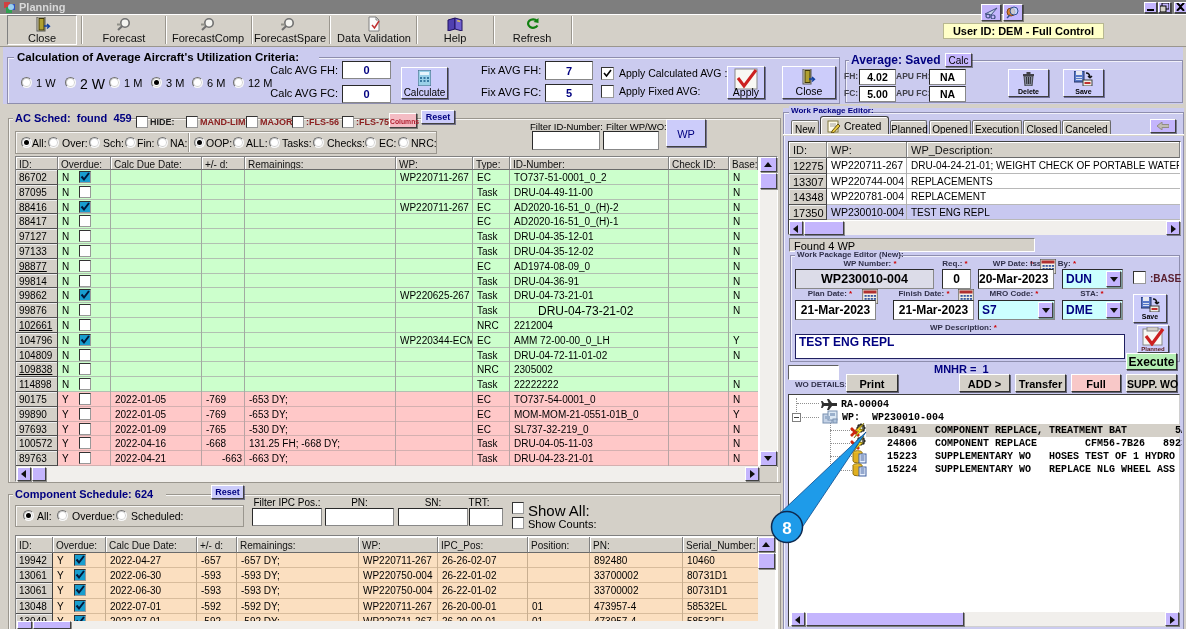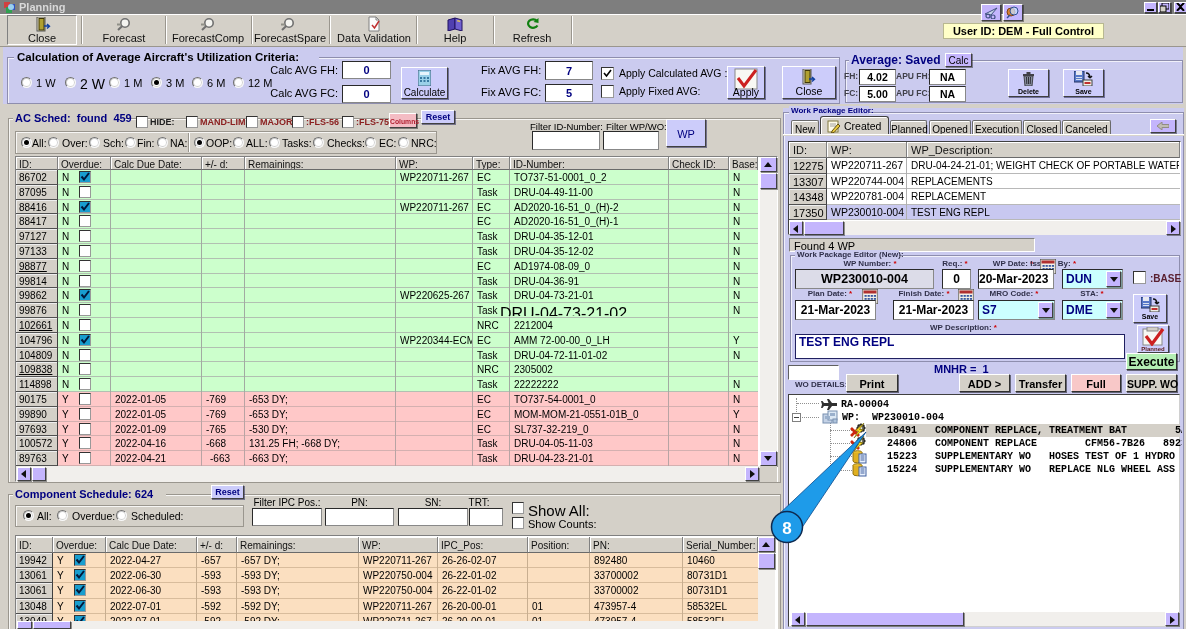--- a/index.html
+++ b/index.html
@@ -405,21 +405,21 @@
 <div class="a" style="left:110px;top:303.2px;width:1px;height:14.8px;background:#a2aaa2"></div>
 <div class="a" style="left:201px;top:303.2px;width:1px;height:14.8px;background:#a2aaa2"></div>
 <div class="a" style="left:244px;top:303.2px;width:1px;height:14.8px;background:#a2aaa2"></div>
 <div class="a" style="left:395px;top:303.2px;width:1px;height:14.8px;background:#a2aaa2"></div>
 <div class="a" style="left:472px;top:303.2px;width:1px;height:14.8px;background:#a2aaa2"></div>
 <div class="a" style="left:509px;top:303.2px;width:1px;height:14.8px;background:#a2aaa2"></div>
 <div class="a" style="left:668px;top:303.2px;width:1px;height:14.8px;background:#a2aaa2"></div>
 <div class="a" style="left:728px;top:303.2px;width:1px;height:14.8px;background:#a2aaa2"></div>
 <div class="a" style="left:62px;top:305.2px;width:34px;height:11px;font-size:10px;overflow:hidden">N</div>
 <div class="a" style="left:477px;top:305.2px;width:30px;height:11px;font-size:10px;overflow:hidden">Task</div>
-<div class="a" style="left:500px;top:305.2px;width:152px;height:11px;font-size:16px;overflow:hidden">DRU-04-73-21-02</div>
+<div class="a" style="left:538px;top:305.2px;width:152px;height:11px;font-size:12px;overflow:hidden">DRU-04-73-21-02</div>
 <div class="a" style="left:733px;top:305.2px;width:22px;height:11px;font-size:10px;overflow:hidden">N</div>
 <div class="a cb" style="left:79px;top:304.2px;width:12px;height:12px;"></div>
 <div class="a" style="left:16px;top:318px;width:742px;height:14.8px;background:#ccffcc;border-bottom:1px solid #b2c0b2"></div>
 <div class="a idc" style="left:16px;top:318px;width:42px;height:14.8px;font-size:10px;padding:2px 0 0 3px;text-decoration:underline;">102661</div>
 <div class="a" style="left:110px;top:318px;width:1px;height:14.8px;background:#a2aaa2"></div>
 <div class="a" style="left:201px;top:318px;width:1px;height:14.8px;background:#a2aaa2"></div>
 <div class="a" style="left:244px;top:318px;width:1px;height:14.8px;background:#a2aaa2"></div>
 <div class="a" style="left:395px;top:318px;width:1px;height:14.8px;background:#a2aaa2"></div>
 <div class="a" style="left:472px;top:318px;width:1px;height:14.8px;background:#a2aaa2"></div>
 <div class="a" style="left:509px;top:318px;width:1px;height:14.8px;background:#a2aaa2"></div>
@@ -569,21 +569,21 @@
 <div class="a" style="left:110px;top:451.2px;width:1px;height:14.8px;background:#b8a4a4"></div>
 <div class="a" style="left:201px;top:451.2px;width:1px;height:14.8px;background:#b8a4a4"></div>
 <div class="a" style="left:244px;top:451.2px;width:1px;height:14.8px;background:#b8a4a4"></div>
 <div class="a" style="left:395px;top:451.2px;width:1px;height:14.8px;background:#b8a4a4"></div>
 <div class="a" style="left:472px;top:451.2px;width:1px;height:14.8px;background:#b8a4a4"></div>
 <div class="a" style="left:509px;top:451.2px;width:1px;height:14.8px;background:#b8a4a4"></div>
 <div class="a" style="left:668px;top:451.2px;width:1px;height:14.8px;background:#b8a4a4"></div>
 <div class="a" style="left:728px;top:451.2px;width:1px;height:14.8px;background:#b8a4a4"></div>
 <div class="a" style="left:62px;top:453.2px;width:34px;height:11px;font-size:10px;overflow:hidden">Y</div>
 <div class="a" style="left:115px;top:453.2px;width:80px;height:11px;font-size:10px;overflow:hidden">2022-04-21</div>
-<div class="a" style="left:210px;top:453.2px;width:36px;height:11px;font-size:10px;overflow:hidden">-663</div>
+<div class="a" style="left:222px;top:453.2px;width:36px;height:11px;font-size:10px;overflow:hidden">-663</div>
 <div class="a" style="left:249px;top:453.2px;width:140px;height:11px;font-size:10px;overflow:hidden">-663 DY;</div>
 <div class="a" style="left:477px;top:453.2px;width:30px;height:11px;font-size:10px;overflow:hidden">Task</div>
 <div class="a" style="left:514px;top:453.2px;width:152px;height:11px;font-size:10px;overflow:hidden">DRU-04-23-21-01</div>
 <div class="a" style="left:733px;top:453.2px;width:22px;height:11px;font-size:10px;overflow:hidden">N</div>
 <div class="a cb" style="left:79px;top:452.2px;width:12px;height:12px;"></div>
 <div class="a" style="left:760px;top:157px;width:17px;height:309px;background:#f1efec"></div>
 <div class="a gbtn" style="left:760px;top:157px;width:17px;height:15px;"></div>
 <div class="a tU" style="left:764px;top:162px;"></div>
 <div class="a gbtn" style="left:760px;top:173px;width:17px;height:16px;"></div>
 <div class="a gbtn" style="left:760px;top:451px;width:17px;height:15px;"></div>

